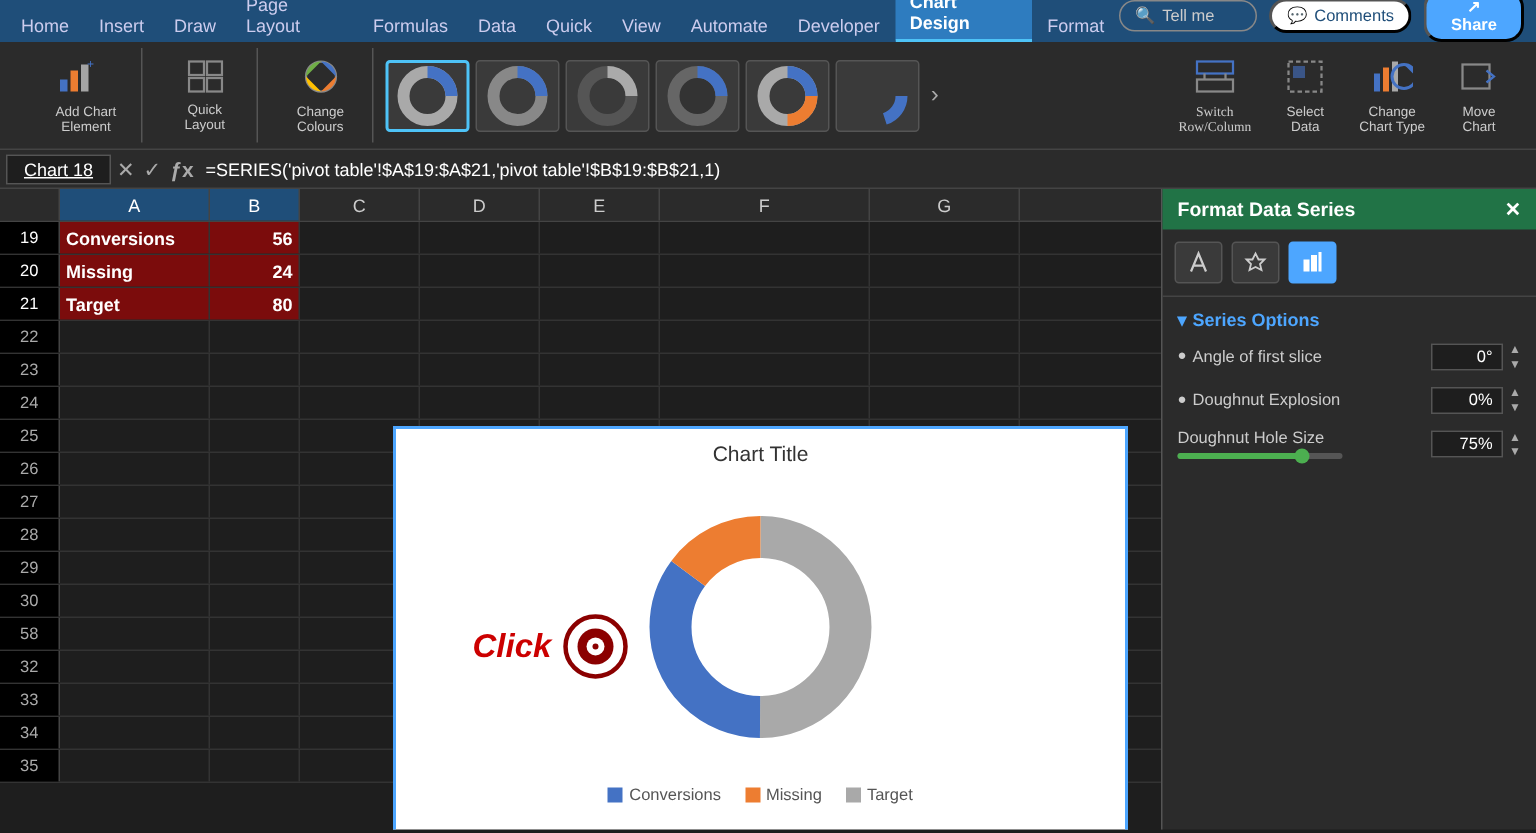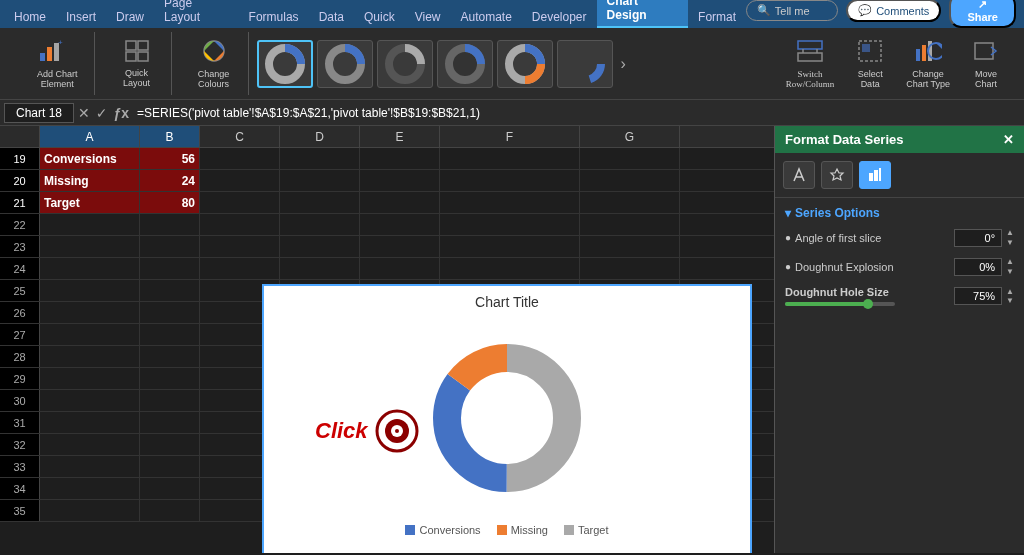--- a/index.html
+++ b/index.html
@@ -16,21 +16,21 @@
 
     
     .chart-styles { display: flex; align-items: center; gap: 4px; }
     .chart-thumb { width: 56px; height: 48px; background: #3a3a3a; border: 1px solid #555; border-radius: 3px; display: flex; align-items: center; justify-content: center; cursor: pointer; overflow: hidden; }
     .chart-thumb.selected { border: 2px solid #4ec3f7; }
     .chart-thumb svg { width: 50px; height: 42px; }
     .chart-thumb-arrow { color: #aaa; cursor: pointer; font-size: 16px; padding: 4px; }
 
     
     .formula-bar { background: #2b2b2b; border-bottom: 1px solid #444; display: flex; align-items: center; height: 26px; padding: 0 4px; gap: 4px; }
-    .name-box { background: #1e1e1e; border: 1px solid #555; color: #fff; padding: 2px 6px; width: 70px; font-size: 12px; text-align: center; }
+    .name-box { background: #1e1e1e; border: 1px solid #555; color: #fff; padding: 2px 6px; width: 70px; font-size: 12px; text-align: center; text-decoration: underline; }
     .formula-icons { display: flex; gap: 6px; color: #aaa; font-size: 14px; }
     .formula-input { flex: 1; background: transparent; border: none; color: #fff; font-size: 12px; padding: 0 4px; outline: none; }
 
     
     .sheet-area { display: flex; height: calc(555px - 30px - 72px - 26px); }
     .spreadsheet { flex: 1; background: #1e1e1e; overflow: hidden; }
 
     
     .col-headers { display: flex; height: 22px; background: #2b2b2b; border-bottom: 1px solid #444; }
     .corner-cell { width: 40px; min-width: 40px; border-right: 1px solid #444; background: #2b2b2b; }
@@ -403,21 +403,21 @@
       <div class="row-num ">30</div>
       <div class="cell w-col-a "></div>
       <div class="cell w-col-b right"></div>
       <div class="cell w-col-c"></div>
       <div class="cell w-col-d"></div>
       <div class="cell w-col-e"></div>
       <div class="cell w-col-f"></div>
       <div class="cell w-col-g"></div>
     </div>
           <div class="row">
-      <div class="row-num ">31</div>
+      <div class="row-num ">58</div>
       <div class="cell w-col-a "></div>
       <div class="cell w-col-b right"></div>
       <div class="cell w-col-c"></div>
       <div class="cell w-col-d"></div>
       <div class="cell w-col-e"></div>
       <div class="cell w-col-f"></div>
       <div class="cell w-col-g"></div>
     </div>
           <div class="row">
       <div class="row-num ">32</div>
@@ -552,21 +552,21 @@
           <div class="panel-control">
             <input class="panel-input" value="0%" style="width: 48px;">
             <div class="panel-spinbtn">
               <span>▲</span>
               <span>▼</span>
             </div>
           </div>
         </div>
 
         <div class="panel-row">
-          <div class="panel-label" style="flex-direction:column; align-items:flex-start; gap:4px;font-weight:bold;">
+          <div class="panel-label" style="flex-direction:column; align-items:flex-start; gap:4px;">
             <span>Doughnut Hole Size</span>
             <div class="slider-track slider-green" style="width:110px;">
               <div class="slider-fill" style="width:75%; background:#4caf50;"></div>
               <div class="slider-thumb" style="left:calc(75% - 5px); background:#4caf50;"></div>
             </div>
           </div>
           <div class="panel-control">
             <input class="panel-input" value="75%" style="width: 48px;">
             <div class="panel-spinbtn">
               <span>▲</span>

